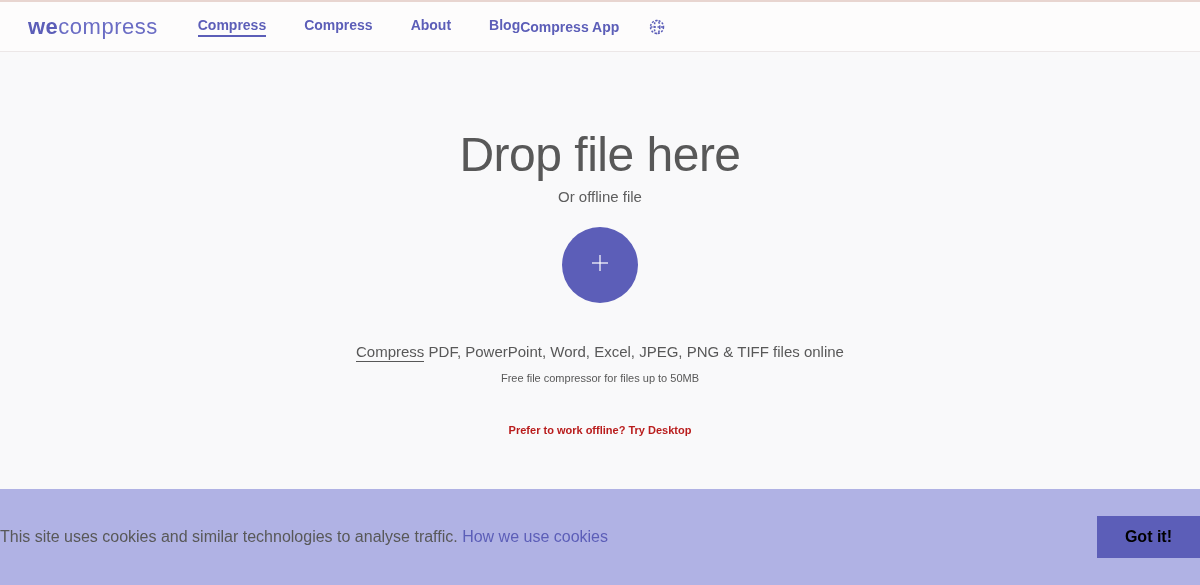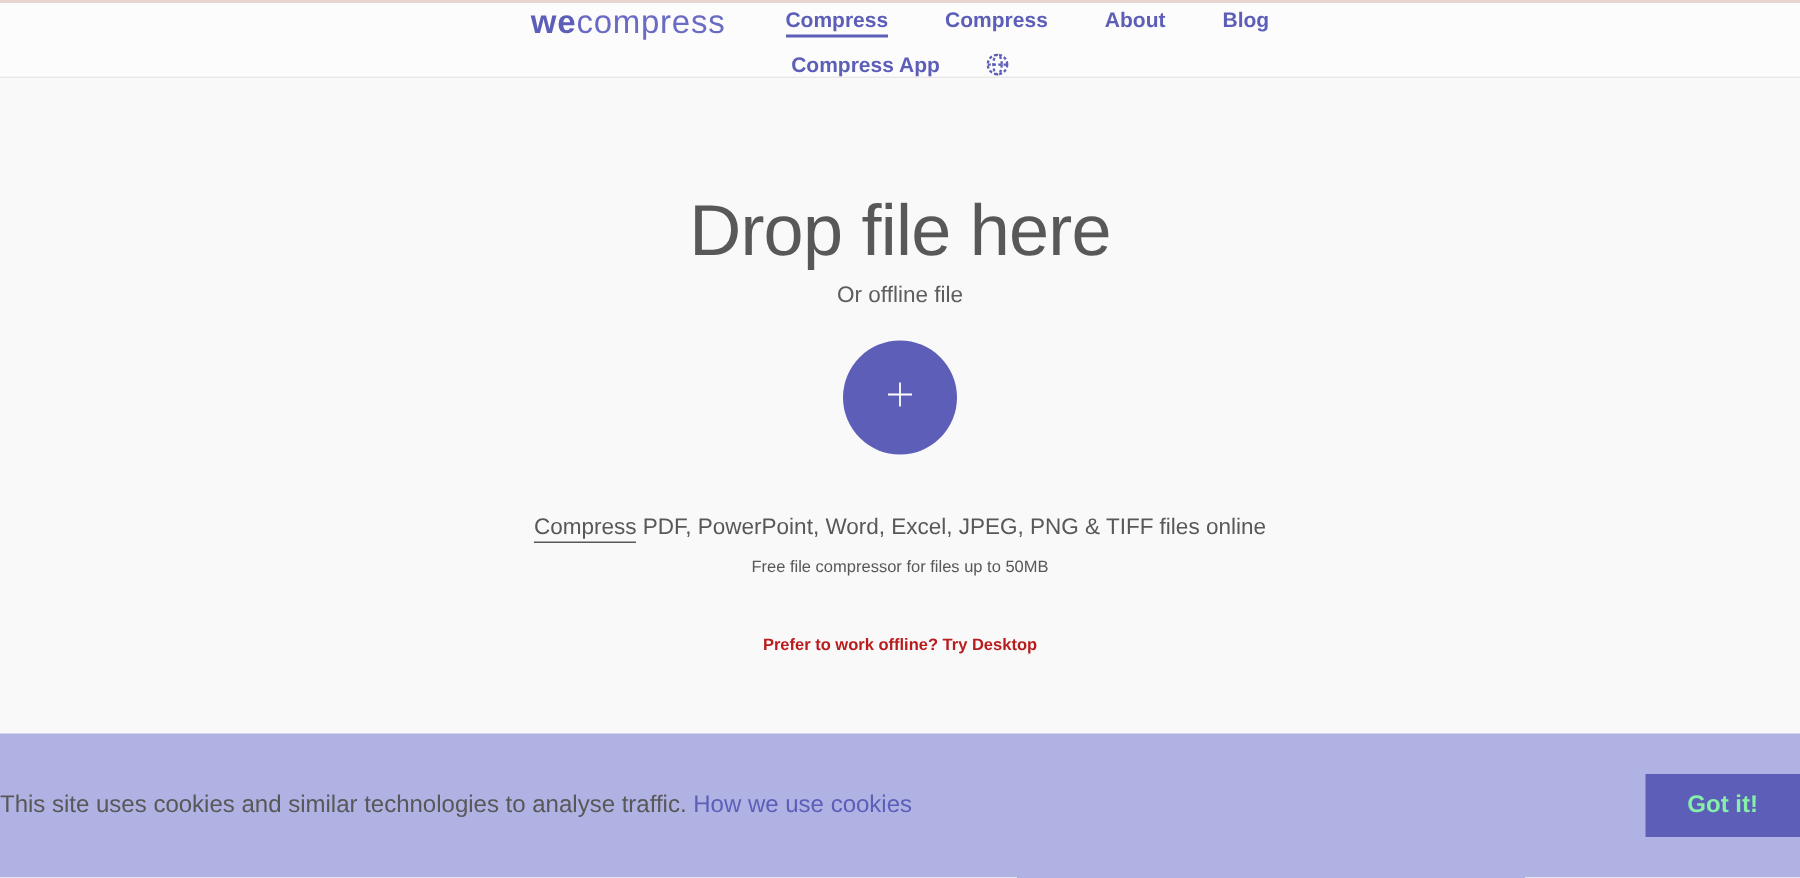--- a/index.html
+++ b/index.html
@@ -12,22 +12,20 @@
       position: relative;
       border-top: 2px solid #e8d5d0;
     }
     .header {
       height: 50px;
       background: #fdfcfc;
       border-bottom: 1px solid #ece7e7;
       display: flex;
       align-items: center;
       padding: 0 28px;
-      justify-content: space-between;
-      flex-direction: column;
     }
     .header-left {
       display: flex;
       align-items: center;
     }
     .logo {
       font-size: 22px;
       font-weight: 400;
       letter-spacing: 0.5px;
       margin-right: 40px;
@@ -133,21 +131,21 @@
     .cookie-text {
       font-size: 16px;
       color: #585858;
     }
     .cookie-link {
       color: #5c5eb8;
       cursor: pointer;
     }
     .got-it-btn {
       background: #5c5eb8;
-      color: #86efac;
+      color: #000000;
       border: none;
       padding: 12px 28px;
       font-size: 16px;
       font-weight: 600;
       cursor: pointer;
     }
   </style>
 </head>
 <body>
 

